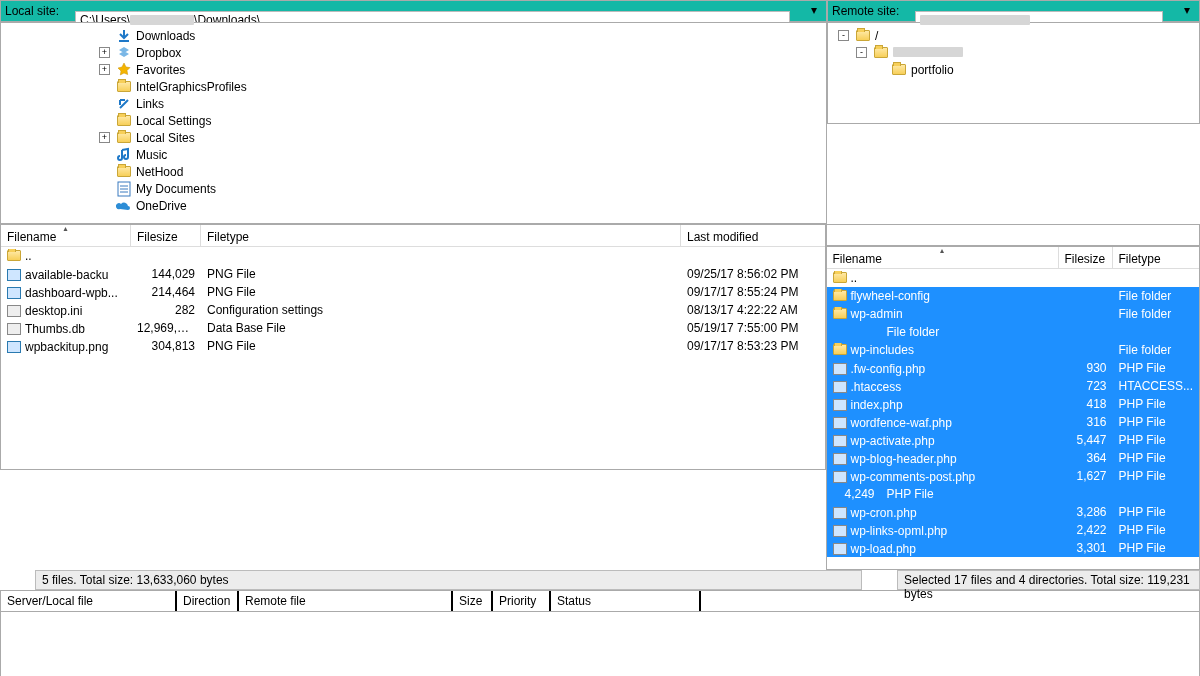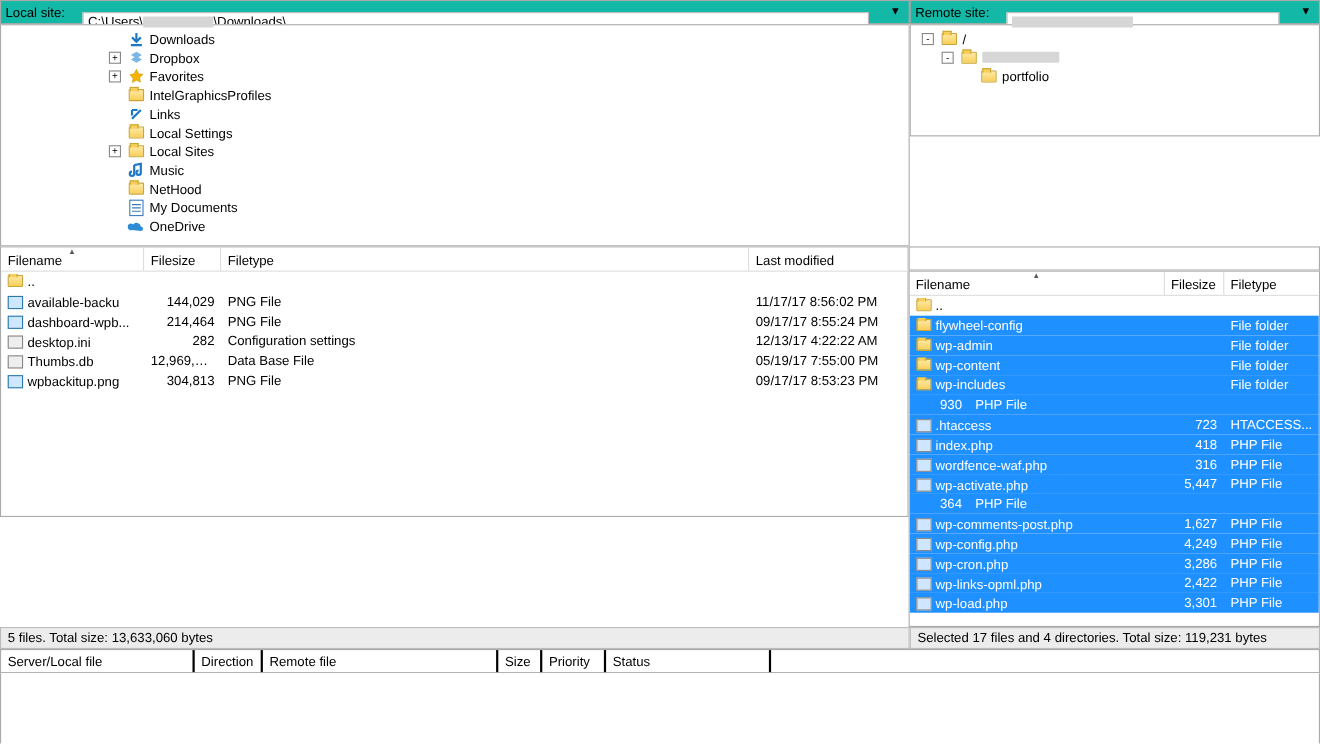--- a/index.html
+++ b/index.html
@@ -30,21 +30,21 @@
   .fl-body { flex:1; overflow-y:auto; }
   .fl-row { display:flex; height:18px; align-items:center; }
   .fl-row > div { padding:0 6px; overflow:hidden; text-overflow:ellipsis; white-space:nowrap; }
   .fl-row.sel { background:#1e90ff; color:#fff; }
   .fl-row.sel .php-ico{ background:#cfe6ff; }
   .img-ico { width:14px;height:12px;border:1px solid #2a7ab0;background:#cfe6ff;display:inline-block;margin-right:4px;position:relative;top:2px; }
   .ini-ico { width:14px;height:12px;border:1px solid #888;background:#eee;display:inline-block;margin-right:4px;position:relative;top:2px; }
   .php-ico { width:14px;height:12px;border:1px solid #888;background:#fff;display:inline-block;margin-right:4px;position:relative;top:2px; }
   .fld-ico { display:inline-block;margin-right:4px;position:relative;top:1px; }
   
-  .status { height:20px; background:#ececec; border:1px solid #bbb; padding:2px 6px; font-size:12px; }
+  .status { height:20px; background:#ececec; border:1px solid #bbb; padding:2px 6px; font-size:12px;margin-left:35px; }
   
   .queue-head { display:flex; background:#fff; border:1px solid #aaa; height:22px; }
   .queue-head > div { border-right:2px solid #000000; padding:3px 6px; }
   .queue-body { height:130px; border:1px solid #aaa; border-top:none; background:#fff; }
   .num { text-align:right; }
   
   .rtree { height: 102px; border:1px solid #aaa; background:#fff; overflow-y:scroll; padding:4px 0; }
   .rtree .tree-row { padding-left: var(--indent,12px); }
 </style>
 </head>
@@ -207,33 +207,33 @@
         <div class="fl-row">
           <div style="width:130px"><span class="fld-ico folder"></span><span>..</span></div>
           <div style="width:70px" class="num"></div>
           <div style="width:480px"></div>
           <div style="flex:1"></div>
         </div>
         <div class="fl-row">
           <div style="width:130px"><span class="img-ico"></span><span>available-backu</span></div>
           <div style="width:70px" class="num">144,029</div>
           <div style="width:480px">PNG File</div>
-          <div style="flex:1">11/17/17 8:56:02 PM</div>
+          <div style="flex:1">09/25/17 8:56:02 PM</div>
         </div>
         <div class="fl-row">
           <div style="width:130px"><span class="img-ico"></span><span>dashboard-wpb...</span></div>
           <div style="width:70px" class="num">214,464</div>
           <div style="width:480px">PNG File</div>
           <div style="flex:1">09/17/17 8:55:24 PM</div>
         </div>
         <div class="fl-row">
           <div style="width:130px"><span class="ini-ico"></span><span>desktop.ini</span></div>
           <div style="width:70px" class="num">282</div>
           <div style="width:480px">Configuration settings</div>
-          <div style="flex:1">12/13/17 4:22:22 AM</div>
+          <div style="flex:1">08/13/17 4:22:22 AM</div>
         </div>
         <div class="fl-row">
           <div style="width:130px"><span class="ini-ico"></span><span>Thumbs.db</span></div>
           <div style="width:70px" class="num">12,969,472</div>
           <div style="width:480px">Data Base File</div>
           <div style="flex:1">05/19/17 7:55:00 PM</div>
         </div>
         <div class="fl-row">
           <div style="width:130px"><span class="img-ico"></span><span>wpbackitup.png</span></div>
           <div style="width:70px" class="num">304,813</div>
@@ -263,30 +263,30 @@
             <div style="width:232px"><span class="fld-ico folder"></span><span>flywheel-config</span></div>
             <div style="width:54px" class="num"></div>
             <div style="flex:1">File folder</div>
           </div>
           <div class="fl-row sel">
             <div style="width:232px"><span class="fld-ico folder"></span><span>wp-admin</span></div>
             <div style="width:54px" class="num"></div>
             <div style="flex:1">File folder</div>
           </div>
           <div class="fl-row sel">
-            <div style="width:232px"><span class="fld-ico folder"></span><span>wp-content</span></div>
             <div style="width:54px" class="num"></div>
             <div style="flex:1">File folder</div>
           </div>
           <div class="fl-row sel">
             <div style="width:232px"><span class="fld-ico folder"></span><span>wp-includes</span></div>
             <div style="width:54px" class="num"></div>
             <div style="flex:1">File folder</div>
           </div>
           <div class="fl-row sel">
+            <div style="width:232px"><span class="php-ico"></span><span>.fw-config.php</span></div>
             <div style="width:54px" class="num">930</div>
             <div style="flex:1">PHP File</div>
           </div>
           <div class="fl-row sel">
             <div style="width:232px"><span class="php-ico"></span><span>.htaccess</span></div>
             <div style="width:54px" class="num">723</div>
             <div style="flex:1">HTACCESS...</div>
           </div>
           <div class="fl-row sel">
             <div style="width:232px"><span class="php-ico"></span><span>index.php</span></div>
@@ -297,30 +297,30 @@
             <div style="width:232px"><span class="php-ico"></span><span>wordfence-waf.php</span></div>
             <div style="width:54px" class="num">316</div>
             <div style="flex:1">PHP File</div>
           </div>
           <div class="fl-row sel">
             <div style="width:232px"><span class="php-ico"></span><span>wp-activate.php</span></div>
             <div style="width:54px" class="num">5,447</div>
             <div style="flex:1">PHP File</div>
           </div>
           <div class="fl-row sel">
+            <div style="width:232px"><span class="php-ico"></span><span>wp-blog-header.php</span></div>
             <div style="width:54px" class="num">364</div>
             <div style="flex:1">PHP File</div>
           </div>
           <div class="fl-row sel">
             <div style="width:232px"><span class="php-ico"></span><span>wp-comments-post.php</span></div>
             <div style="width:54px" class="num">1,627</div>
             <div style="flex:1">PHP File</div>
           </div>
           <div class="fl-row sel">
-            <div style="width:232px"><span class="php-ico"></span><span>wp-config.php</span></div>
             <div style="width:54px" class="num">4,249</div>
             <div style="flex:1">PHP File</div>
           </div>
           <div class="fl-row sel">
             <div style="width:232px"><span class="php-ico"></span><span>wp-cron.php</span></div>
             <div style="width:54px" class="num">3,286</div>
             <div style="flex:1">PHP File</div>
           </div>
           <div class="fl-row sel">
             <div style="width:232px"><span class="php-ico"></span><span>wp-links-opml.php</span></div>

